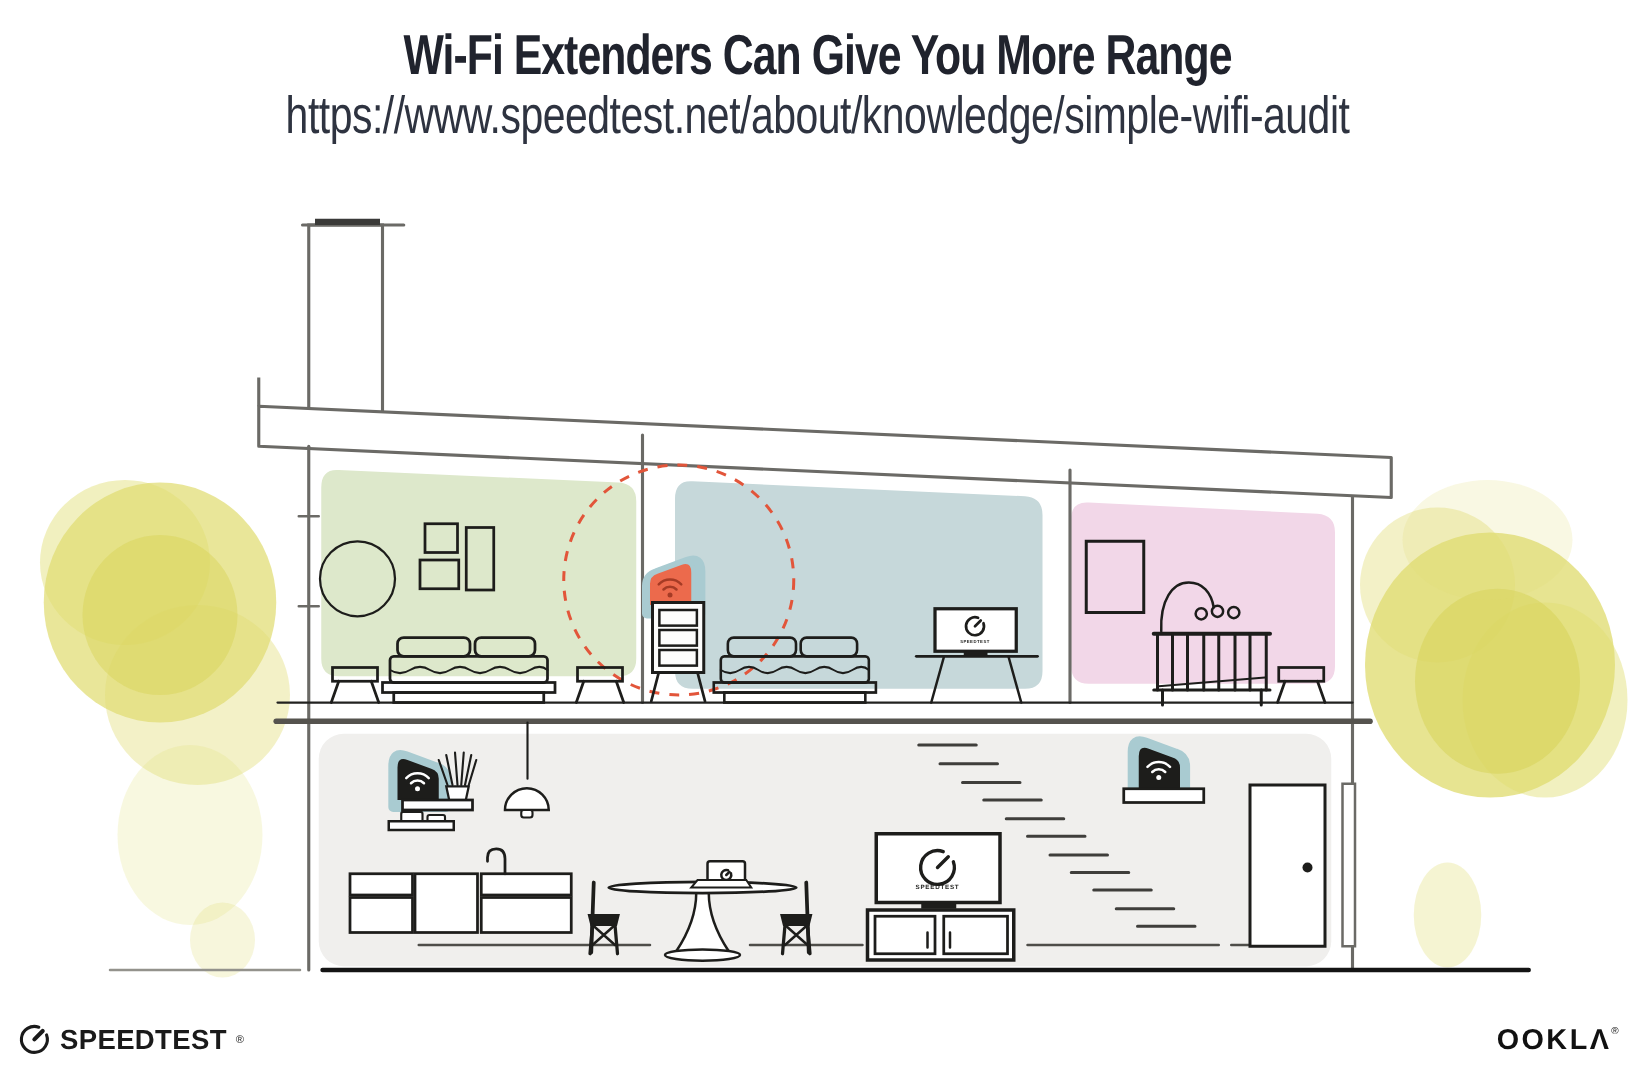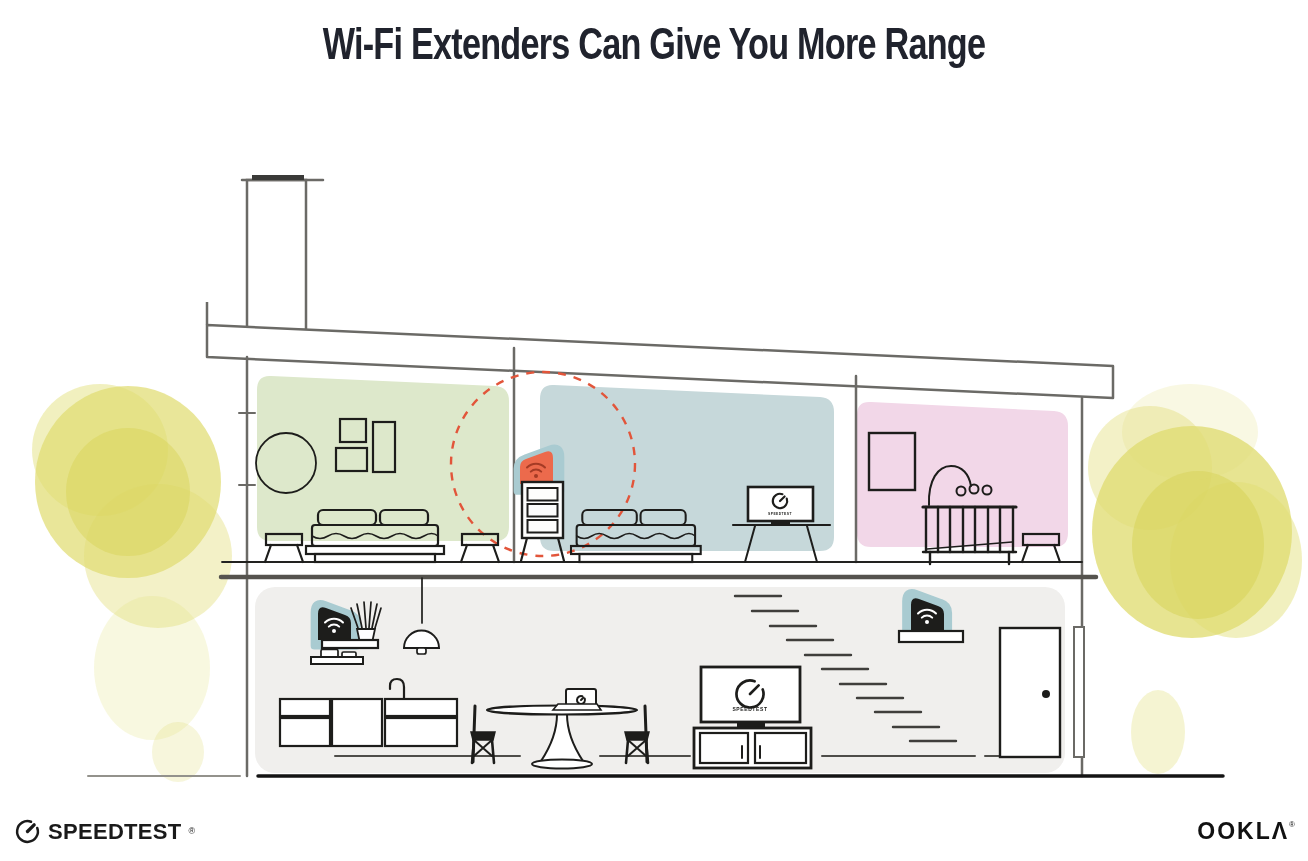--- a/index.html
+++ b/index.html
@@ -22,20 +22,23 @@
   .footer-right sup{font-size:8px;color:#111;margin-top:2px;}
 </style>
 </head>
 <body>
 
 <div id="canvas">
 
   <div class="title-wrap">
     <div class="title">Wi-Fi Extenders Can Give You More Range</div>
   </div>
+  <div class="url-wrap">
+    <div class="url">https://www.speedtest.net/about/knowledge/simple-wifi-audit</div>
+  </div>
 
   <svg id="house" width="1308" height="861" viewBox="0 0 1308 861">
     <defs>
       <g id="gauge">
         <path d="M 9.4,-3.4 A 10 10 0 1 1 3.4,-9.4" fill="none"></path>
         <path d="M 0,0 L 6.4,-6.4" fill="none"></path>
       </g>
       <path id="deviceR" d="M0,33 L0,16 Q0,10 6,8 L25,1 Q33,-2 33,7 L33,33 Z"></path>
       <path id="deviceL" d="M0,33 L0,7 Q0,-2 8,1 L27,8 Q33,10 33,16 L33,33 Z"></path>
       <g id="wifi">

